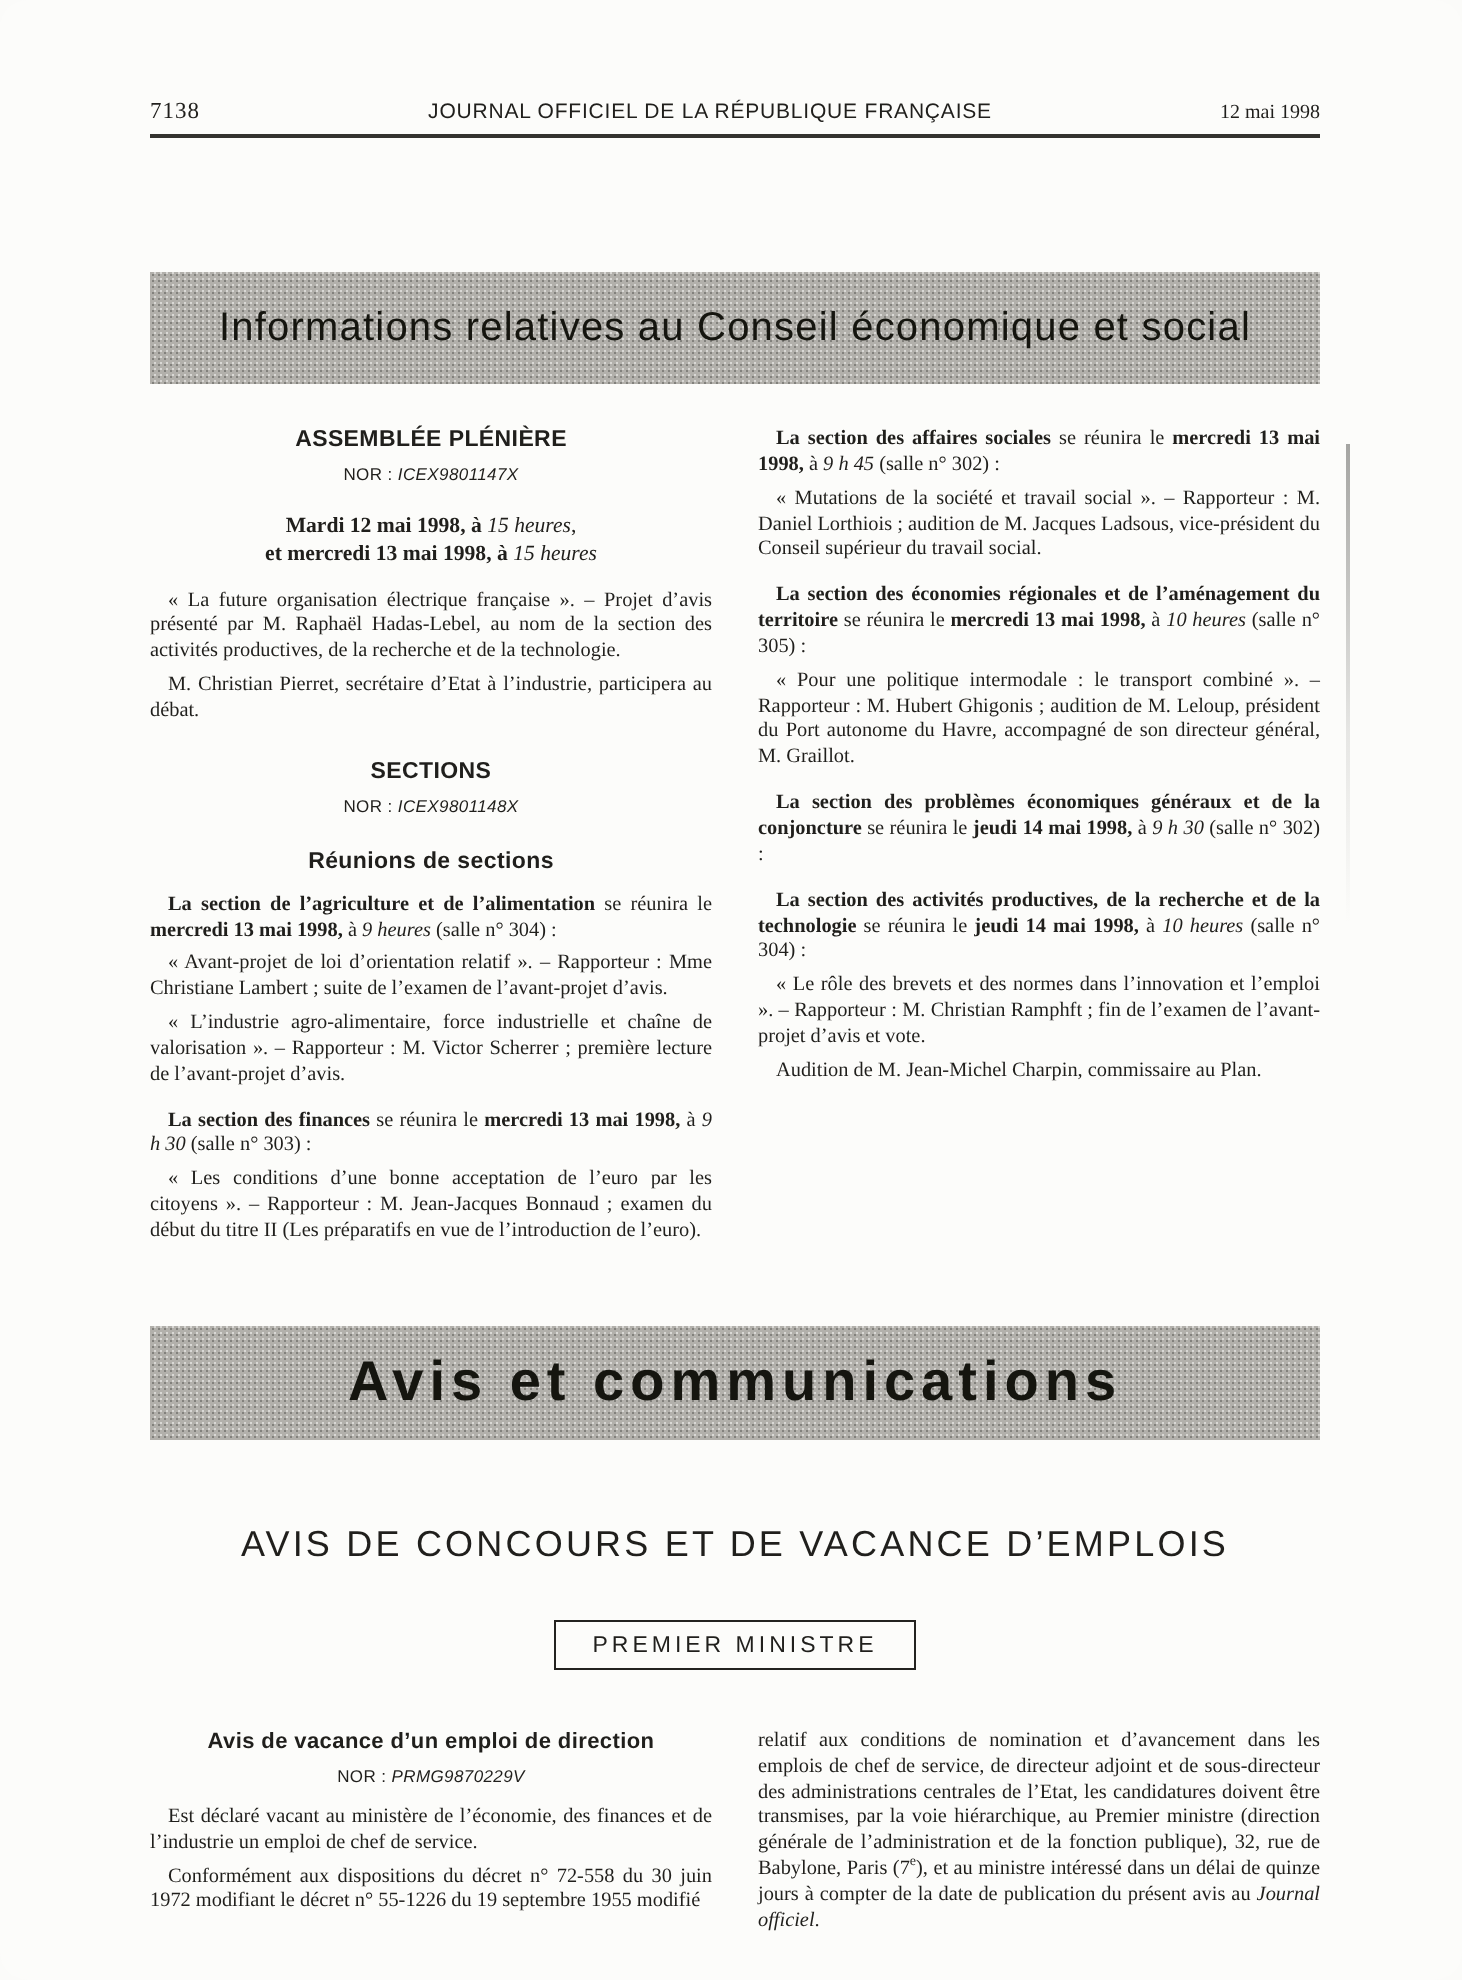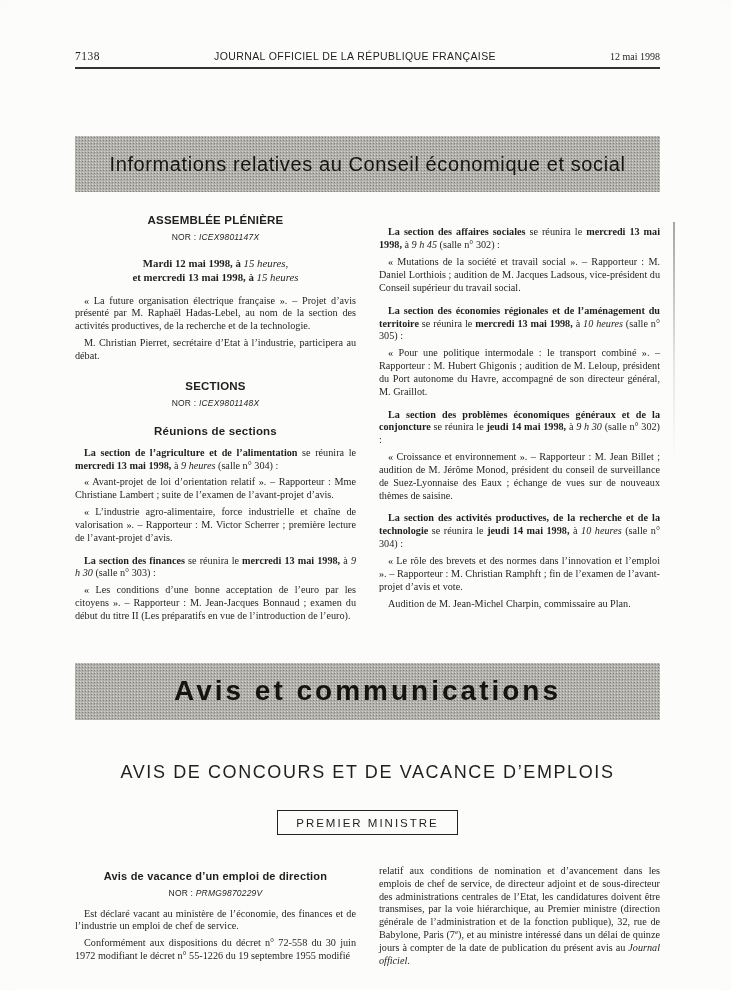--- a/index.html
+++ b/index.html
@@ -24,21 +24,21 @@
       radial-gradient(rgba(20,20,18,.30) 22%, transparent 24%),
       radial-gradient(rgba(255,255,255,.50) 22%, transparent 24%);
     background-size:3px 3px,3px 3px;background-position:0 0,1px 2px;
     color:#15150f;
   }
   .banner-ces{margin-top:67px;}
   .banner-ces .blabel{font-family:"Liberation Sans",sans-serif;font-size:20px;letter-spacing:.6px;white-space:nowrap;}
   .banner-avis{margin-top:40px;height:57px;}
   .banner-avis .blabel{font-family:"Liberation Sans",sans-serif;font-weight:bold;font-size:28px;letter-spacing:3px;white-space:nowrap;}
   
-  .cols{display:flex;margin-top:22px;align-items:center;}
+  .cols{display:flex;margin-top:22px;align-items:flex-start;}
   .col{width:281px;}
   .divider{width:1px;background:#4a4a45;margin:2px 11px 6px 11px;}
   .col > :first-child{margin-top:0;}
   
   .h-sans{font-family:"Liberation Sans",sans-serif;font-weight:bold;font-size:11.5px;
           text-align:center;margin:17px 0 0;letter-spacing:.2px;}
   .nor{font-family:"Liberation Sans",sans-serif;font-size:8.5px;text-align:center;margin:6px 0 0;letter-spacing:.2px;}
   .dates{text-align:center;font-size:10.8px;margin:14px 0 0;line-height:1.32;}
   .dates .dline{display:block;}
   .p{font-size:10.2px;line-height:1.26;text-align:justify;text-indent:9px;margin:4px 0 0;
@@ -99,21 +99,20 @@
     </div>
 
     <div class="divider"></div>
 
     <div class="col">
       <p class="p lead"><span class="sb">La section des affaires sociales</span><span> se réunira le </span><span class="sb">mercredi 13 mai 1998,</span><span> à </span><span class="si">9 h 45</span><span> (salle n° 302) :</span></p>
       <p class="p">« Mutations de la société et travail social ». – Rapporteur : M. Daniel Lorthiois ; audition de M. Jacques Ladsous, vice-président du Conseil supérieur du travail social.</p>
       <p class="p lead"><span class="sb">La section des économies régionales et de l’aménagement du territoire</span><span> se réunira le </span><span class="sb">mercredi 13 mai 1998,</span><span> à </span><span class="si">10 heures</span><span> (salle n° 305) :</span></p>
       <p class="p">« Pour une politique intermodale : le transport combiné ». – Rapporteur : M. Hubert Ghigonis ; audition de M. Leloup, président du Port autonome du Havre, accompagné de son directeur général, M. Graillot.</p>
       <p class="p lead"><span class="sb">La section des problèmes économiques généraux et de la conjoncture</span><span> se réunira le </span><span class="sb">jeudi 14 mai 1998,</span><span> à </span><span class="si">9 h 30</span><span> (salle n° 302) :</span></p>
-      <p class="p">« Croissance et environnement ». – Rapporteur : M. Jean Billet ; audition de M. Jérôme Monod, président du conseil de surveillance de Suez-Lyonnaise des Eaux ; échange de vues sur de nouveaux thèmes de saisine.</p>
       <p class="p lead"><span class="sb">La section des activités productives, de la recherche et de la technologie</span><span> se réunira le </span><span class="sb">jeudi 14 mai 1998,</span><span> à </span><span class="si">10 heures</span><span> (salle n° 304) :</span></p>
       <p class="p">« Le rôle des brevets et des normes dans l’innovation et l’emploi ». – Rapporteur : M. Christian Ramphft ; fin de l’examen de l’avant-projet d’avis et vote.</p>
       <p class="p">Audition de M. Jean-Michel Charpin, commissaire au Plan.</p>
     </div>
   </section>
 
   <div class="banner banner-avis">
     <span class="blabel">Avis et communications</span>
   </div>
 

